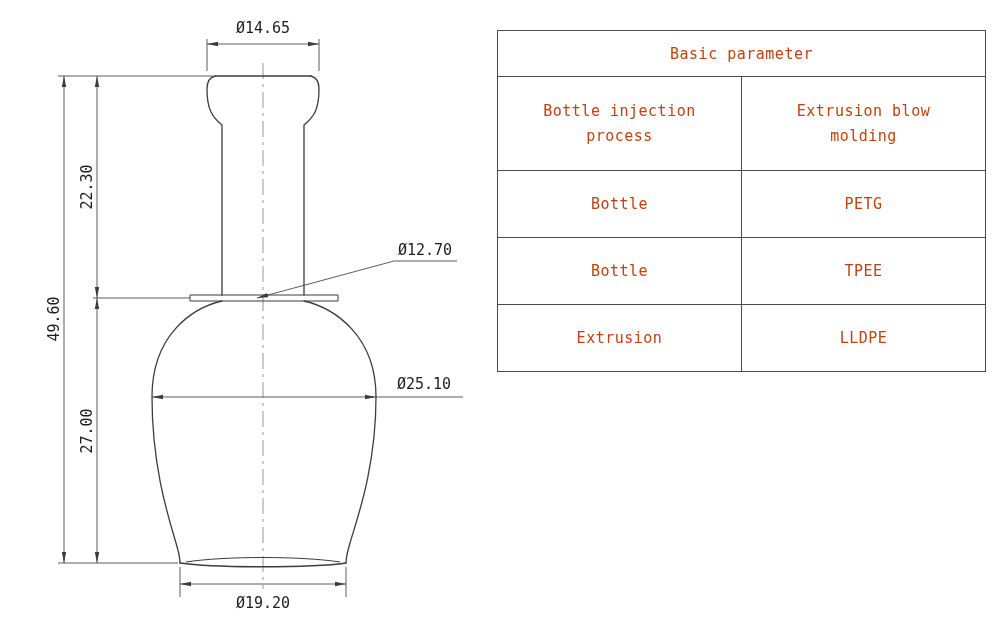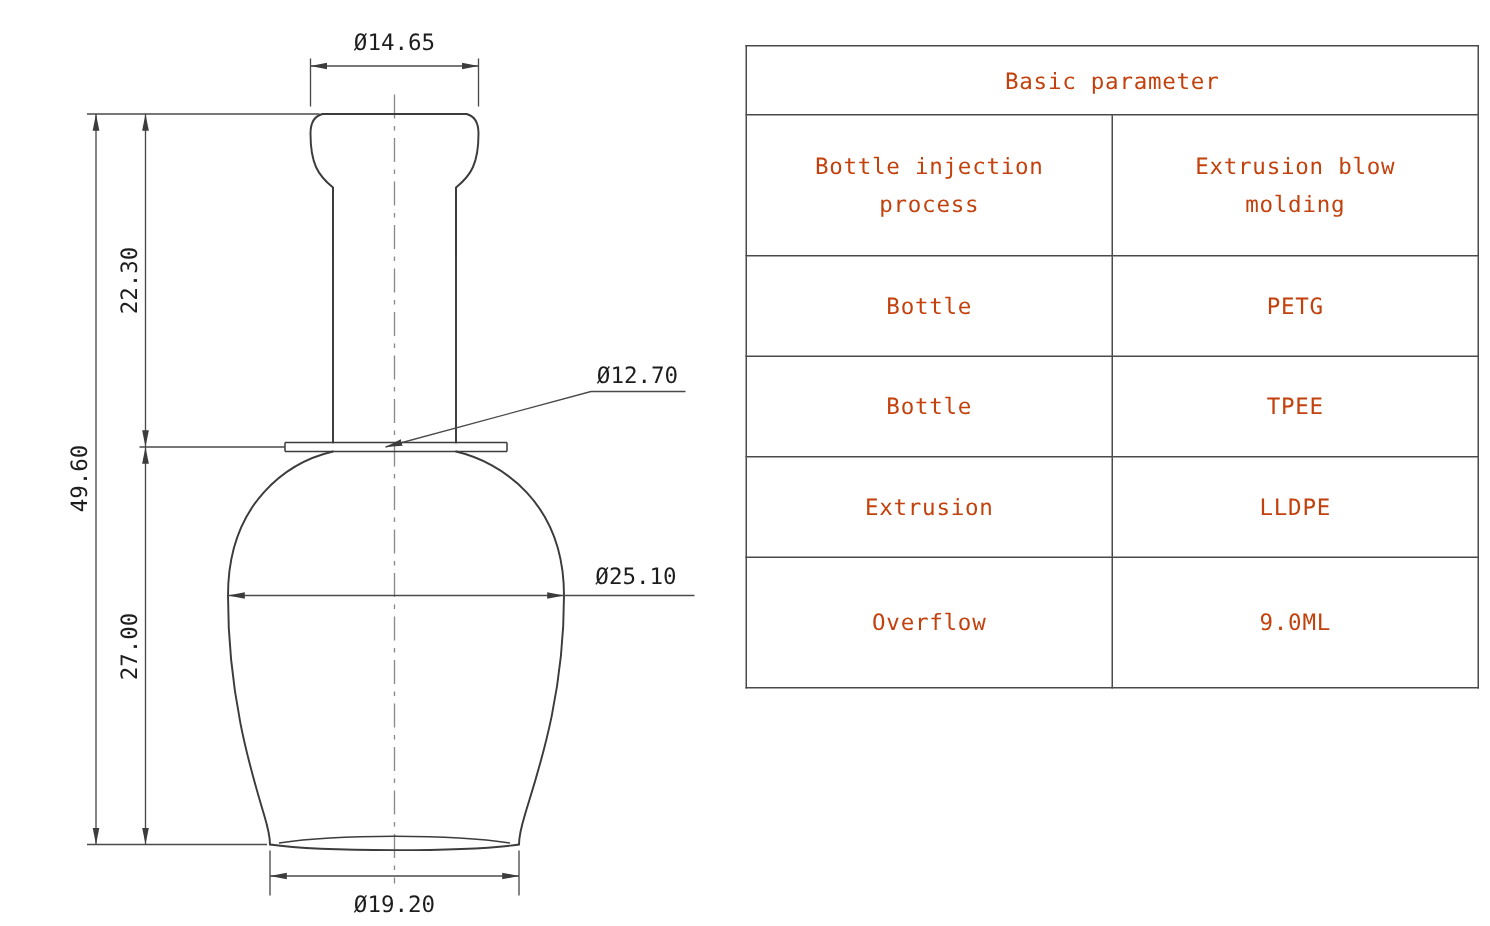--- a/index.html
+++ b/index.html
@@ -121,19 +121,15 @@
         <td><span class="wrap-narrow">PETG</span></td>
       </tr>
       <tr class="r-std">
         <td><span class="wrap-narrow">Bottle</span></td>
         <td><span class="wrap-narrow">TPEE</span></td>
       </tr>
       <tr class="r-std">
         <td><span class="wrap-narrow">Extrusion</span></td>
         <td><span class="wrap-narrow">LLDPE</span></td>
       </tr>
-      <tr class="r-last">
-        <td><span class="wrap-narrow">Overflow</span></td>
-        <td><span class="wrap-narrow">9.0ML</span></td>
-      </tr>
     </tbody>
   </table>
 </div>
 
 </body></html>

